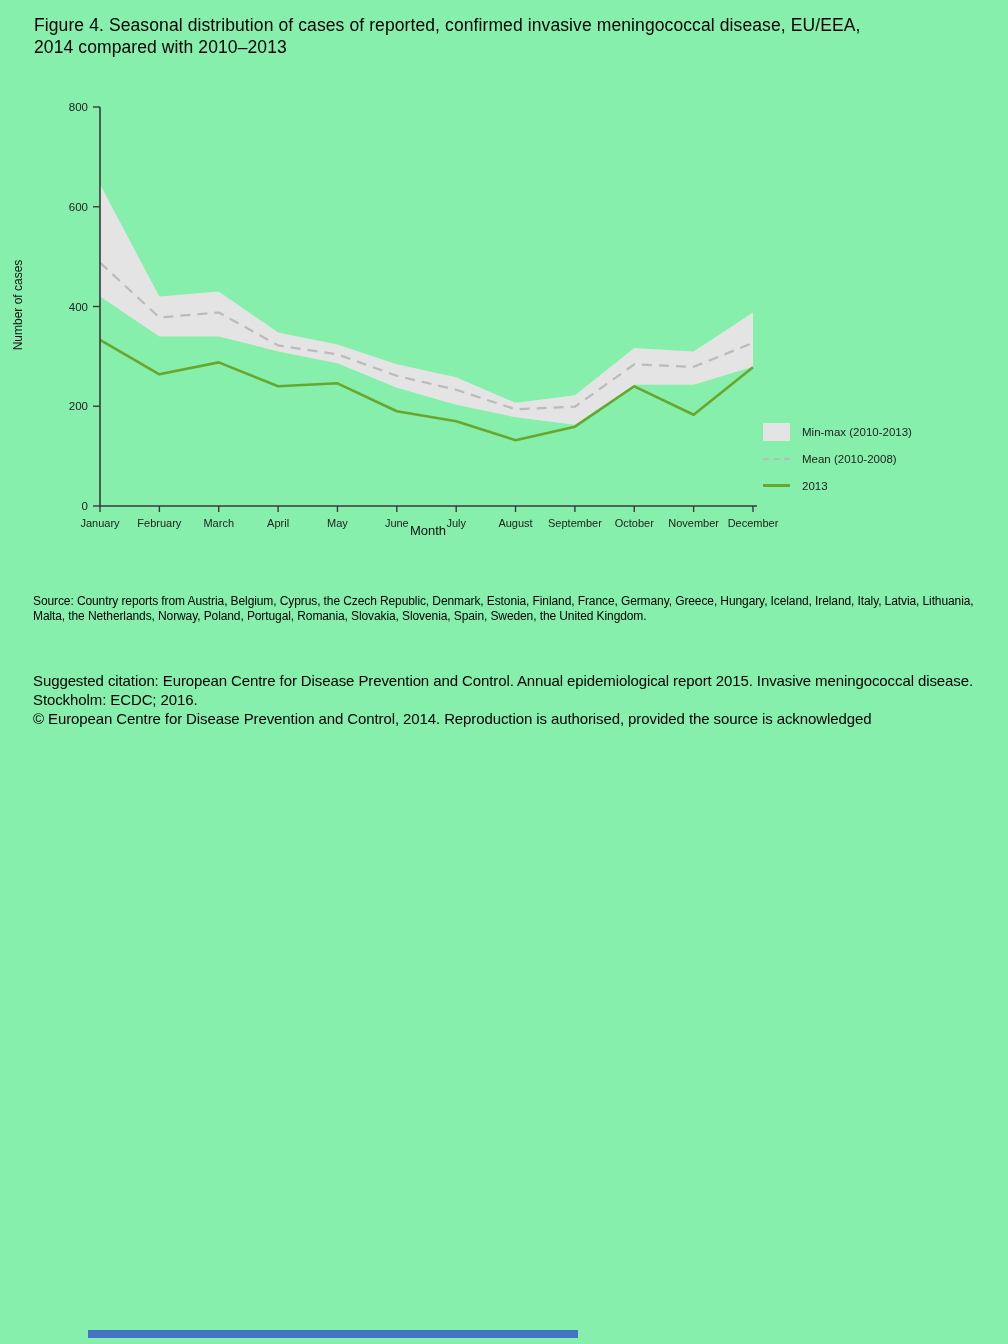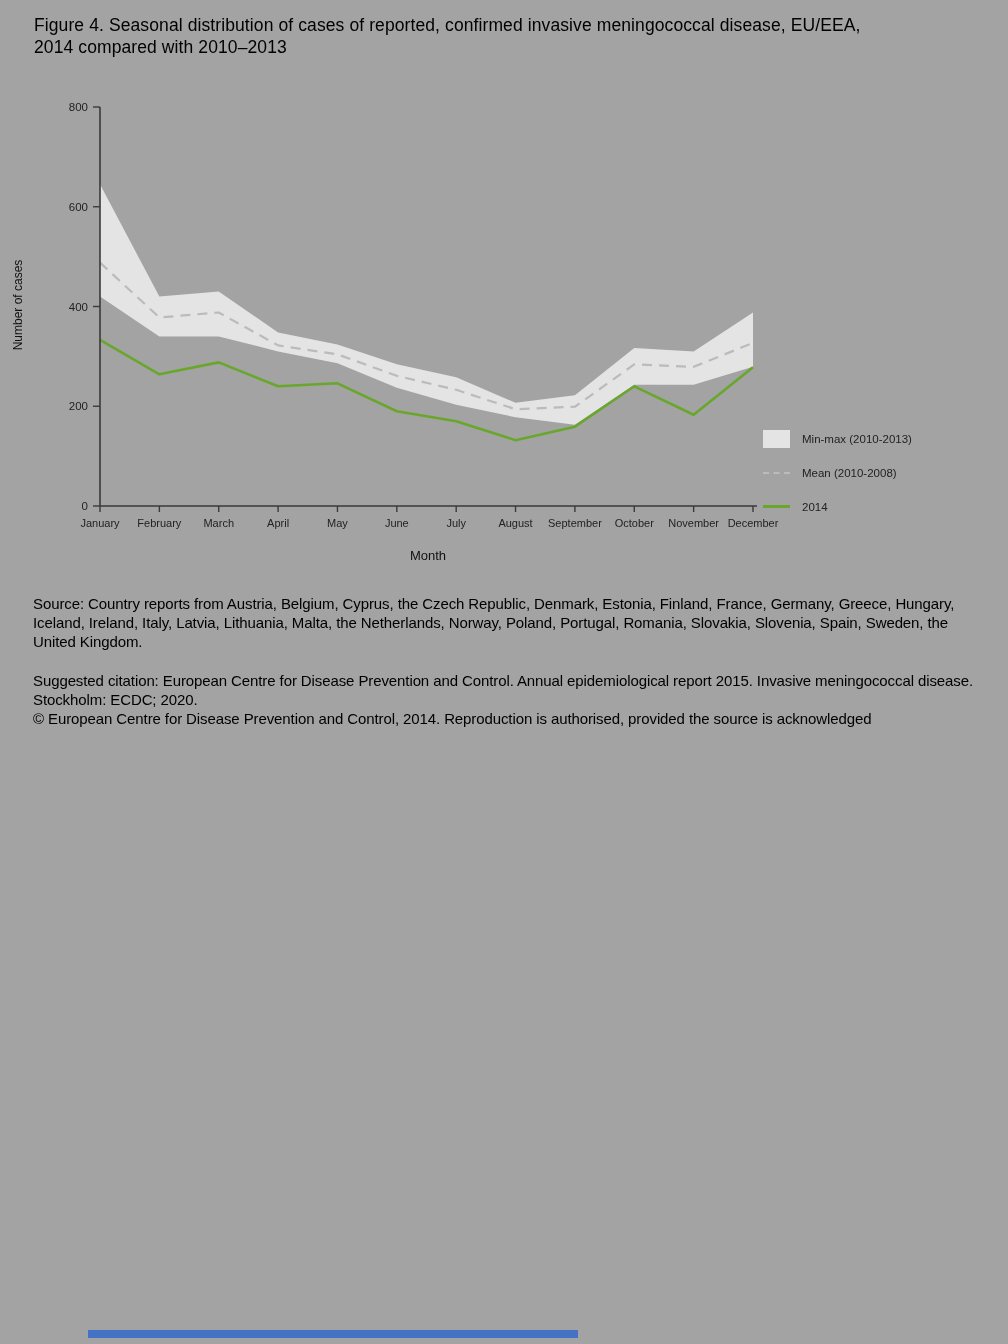--- a/index.html
+++ b/index.html
@@ -1,43 +1,43 @@
 <!DOCTYPE html>
 <html><head>
 <meta charset="utf-8">
 <style>
   html,body { margin:0; padding:0; background:#ffffff; }
   .page {
-    position:relative; width:1008px; height:1344px; background:#a3a3a3;
+    position:relative; width:1008px; height:1344px; background:#86efac;
     font-family:"Liberation Sans", sans-serif; color:#000; overflow:hidden;
   }
   .fig-title {
     position:absolute; left:34px; top:14px; max-width:860px;
     font-size:17.5px; line-height:1.28; font-weight:500; letter-spacing:0.1px;
   }
   #chart-svg { position:absolute; left:0; top:0; }
   .ylabel {
     position:absolute; left:-42px; top:298px; width:120px; text-align:center;
     transform:rotate(-90deg); transform-origin:center;
     font-size:12px; color:#111;
   }
   .xlabel {
-    position:absolute; left:333px; top:548px; width:190px; text-align:center;
+    position:absolute; left:333px; top:523px; width:190px; text-align:center;
     font-size:13px; color:#111;
   }
   .legend { position:absolute; left:763px; top:418px; }
-  .legend-row { display:flex; align-items:center; height:27px;margin-top:7px; }
+  .legend-row { display:flex; align-items:center; height:27px; }
   .legend-swatch { width:27px; margin-right:12px; flex:0 0 auto; }
   .sw-band   { height:18px; }
   .sw-dash   { height:0; border-top:2px dashed #bbbbbb; }
   .sw-solid  { height:3px; }
   .legend-label { font-size:11.5px; color:#222; white-space:nowrap; }
   .footer-source {
     position:absolute; left:33px; top:594px; width:955px;
-    font-size:15px; line-height:1.27; letter-spacing:-0.1px;
+    font-size:12px; line-height:1.27; letter-spacing:-0.1px;
   }
   .footer-citation {
     position:absolute; left:33px; top:671px; width:955px;
     font-size:15px; line-height:1.27; letter-spacing:-0.1px;
   }
   .footer-citation p { margin:0; }
   .bottom-bar {
     position:absolute; left:88px; top:1330px; width:490px; height:8px;
   }
 </style>
@@ -104,26 +104,26 @@
     <div class="legend-row">
       <span class="legend-swatch sw-band" style="background: rgb(228, 228, 228);"></span>
       <span class="legend-label">Min-max (2010-2013)</span>
     </div>
     <div class="legend-row">
       <span class="legend-swatch sw-dash" style="border-top-color: rgb(187, 187, 187);"></span>
       <span class="legend-label">Mean (2010-2008)</span>
     </div>
     <div class="legend-row">
       <span class="legend-swatch sw-solid" style="background: rgb(105, 167, 44);"></span>
-      <span class="legend-label">2014</span>
+      <span class="legend-label">2013</span>
     </div>
   </div>
 
   <div class="footer-source">Source: Country reports from Austria, Belgium, Cyprus, the Czech Republic, Denmark, Estonia, Finland, France, Germany, Greece, Hungary, Iceland, Ireland, Italy, Latvia, Lithuania, Malta, the Netherlands, Norway, Poland, Portugal, Romania, Slovakia, Slovenia, Spain, Sweden, the United Kingdom.</div>
 
   <div class="footer-citation">
-    <p>Suggested citation: European Centre for Disease Prevention and Control. Annual epidemiological report 2015. Invasive meningococcal disease. Stockholm: ECDC; 2020.</p>
+    <p>Suggested citation: European Centre for Disease Prevention and Control. Annual epidemiological report 2015. Invasive meningococcal disease. Stockholm: ECDC; 2016.</p>
     <p>© European Centre for Disease Prevention and Control, 2014. Reproduction is authorised, provided the source is acknowledged</p>
   </div>
 
   <div class="bottom-bar" style="background: rgb(68, 114, 196);"></div>
 
 </div>
 
 </body></html>

